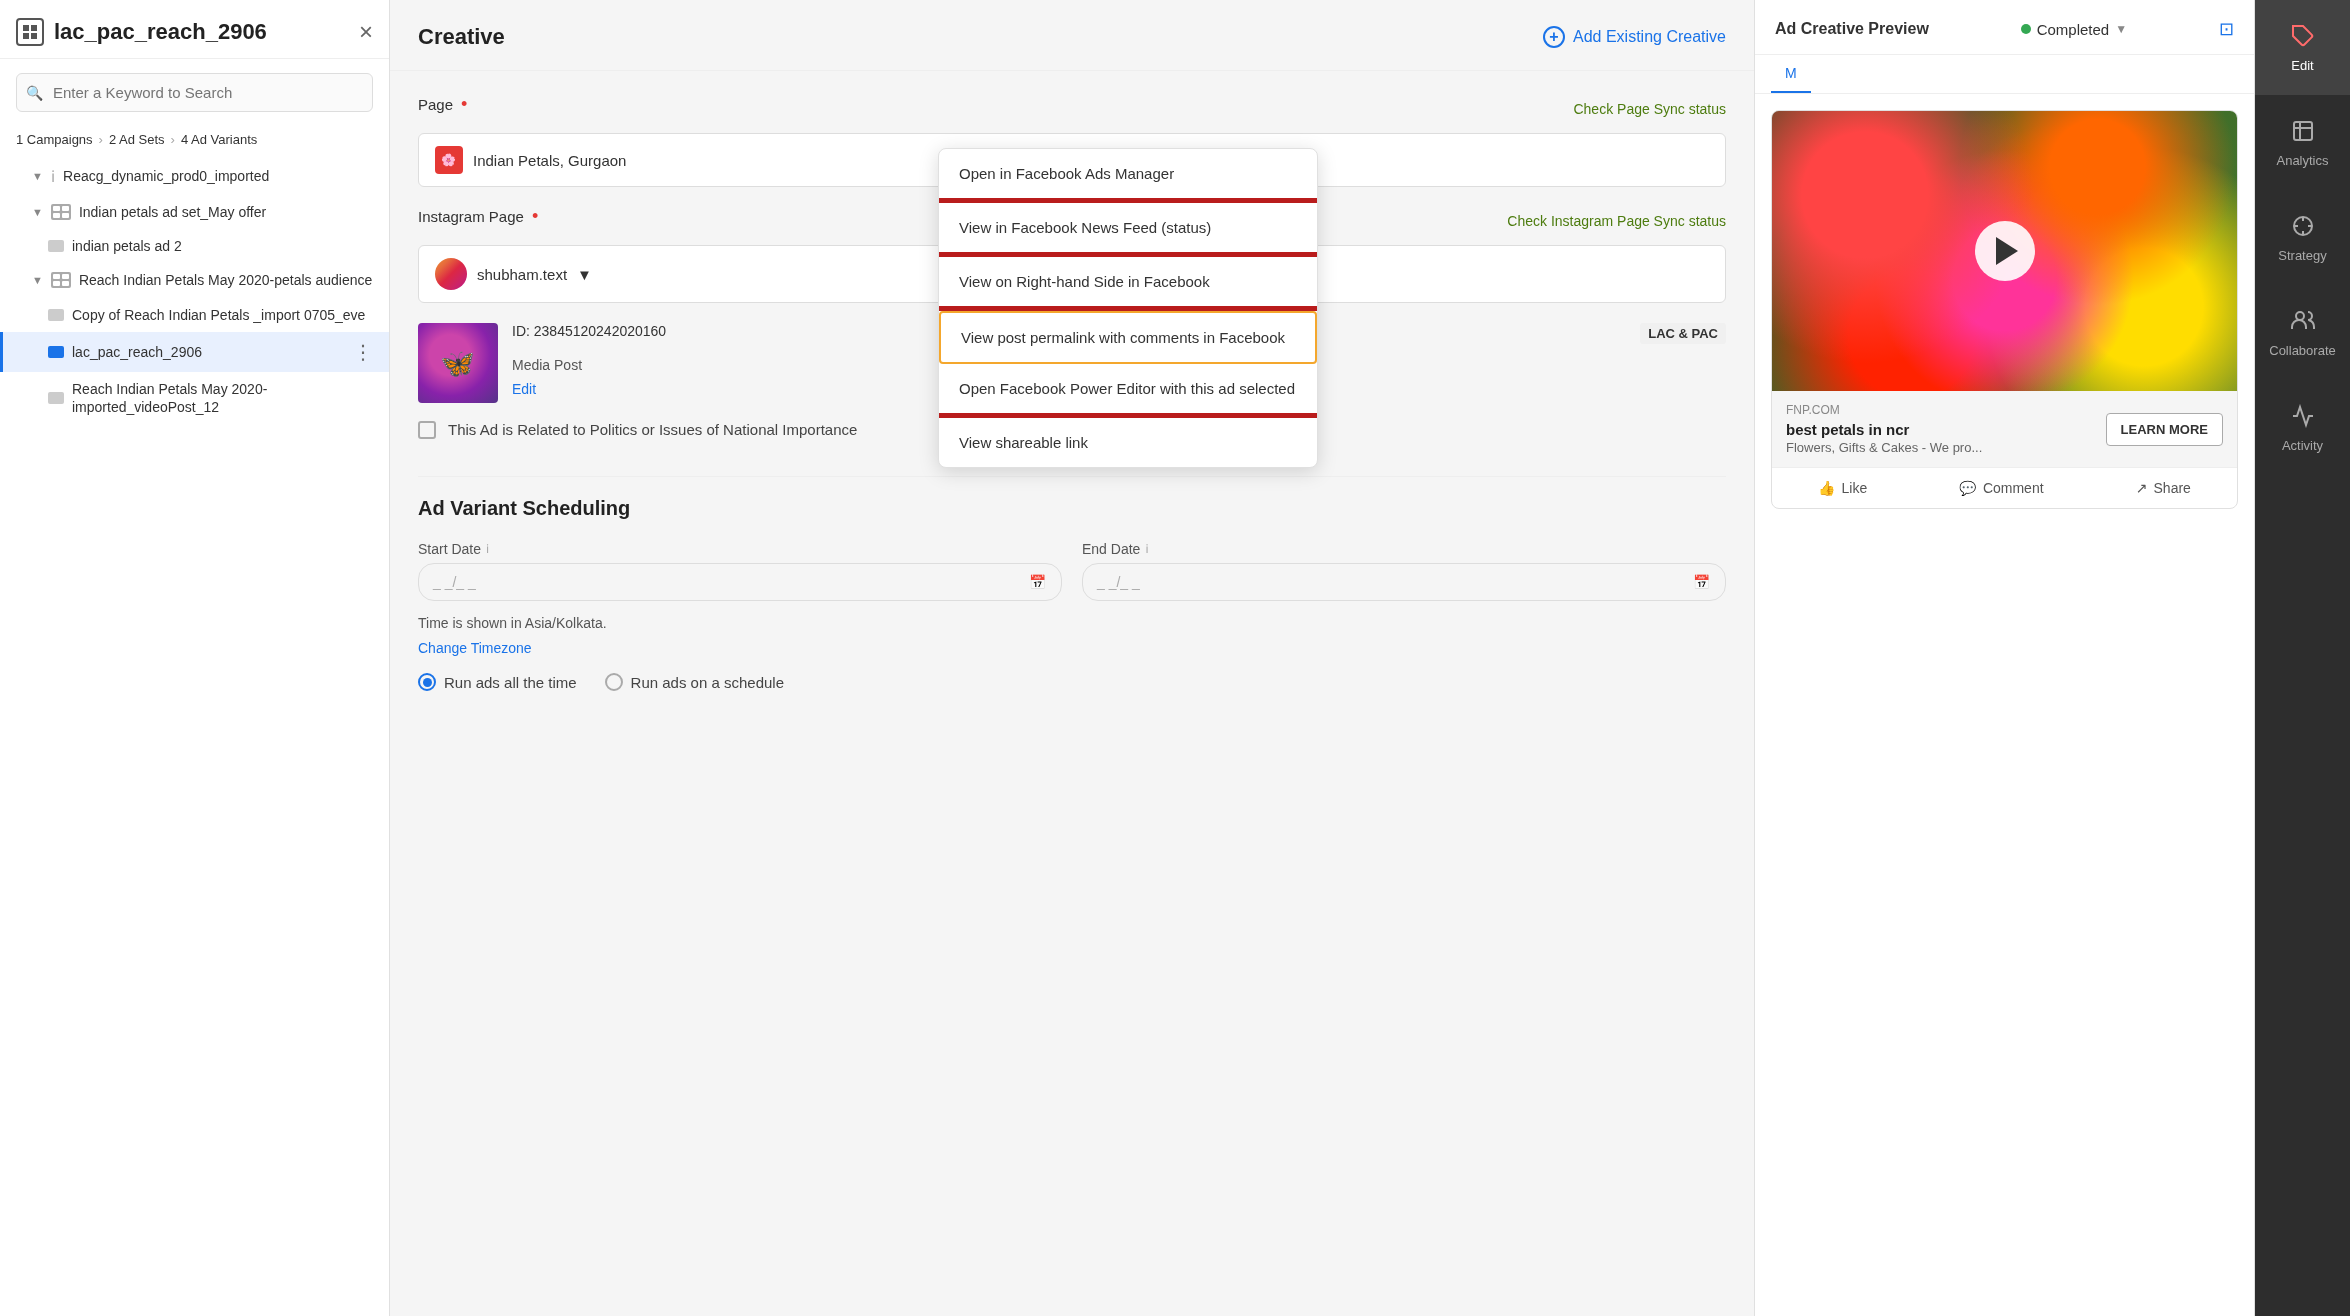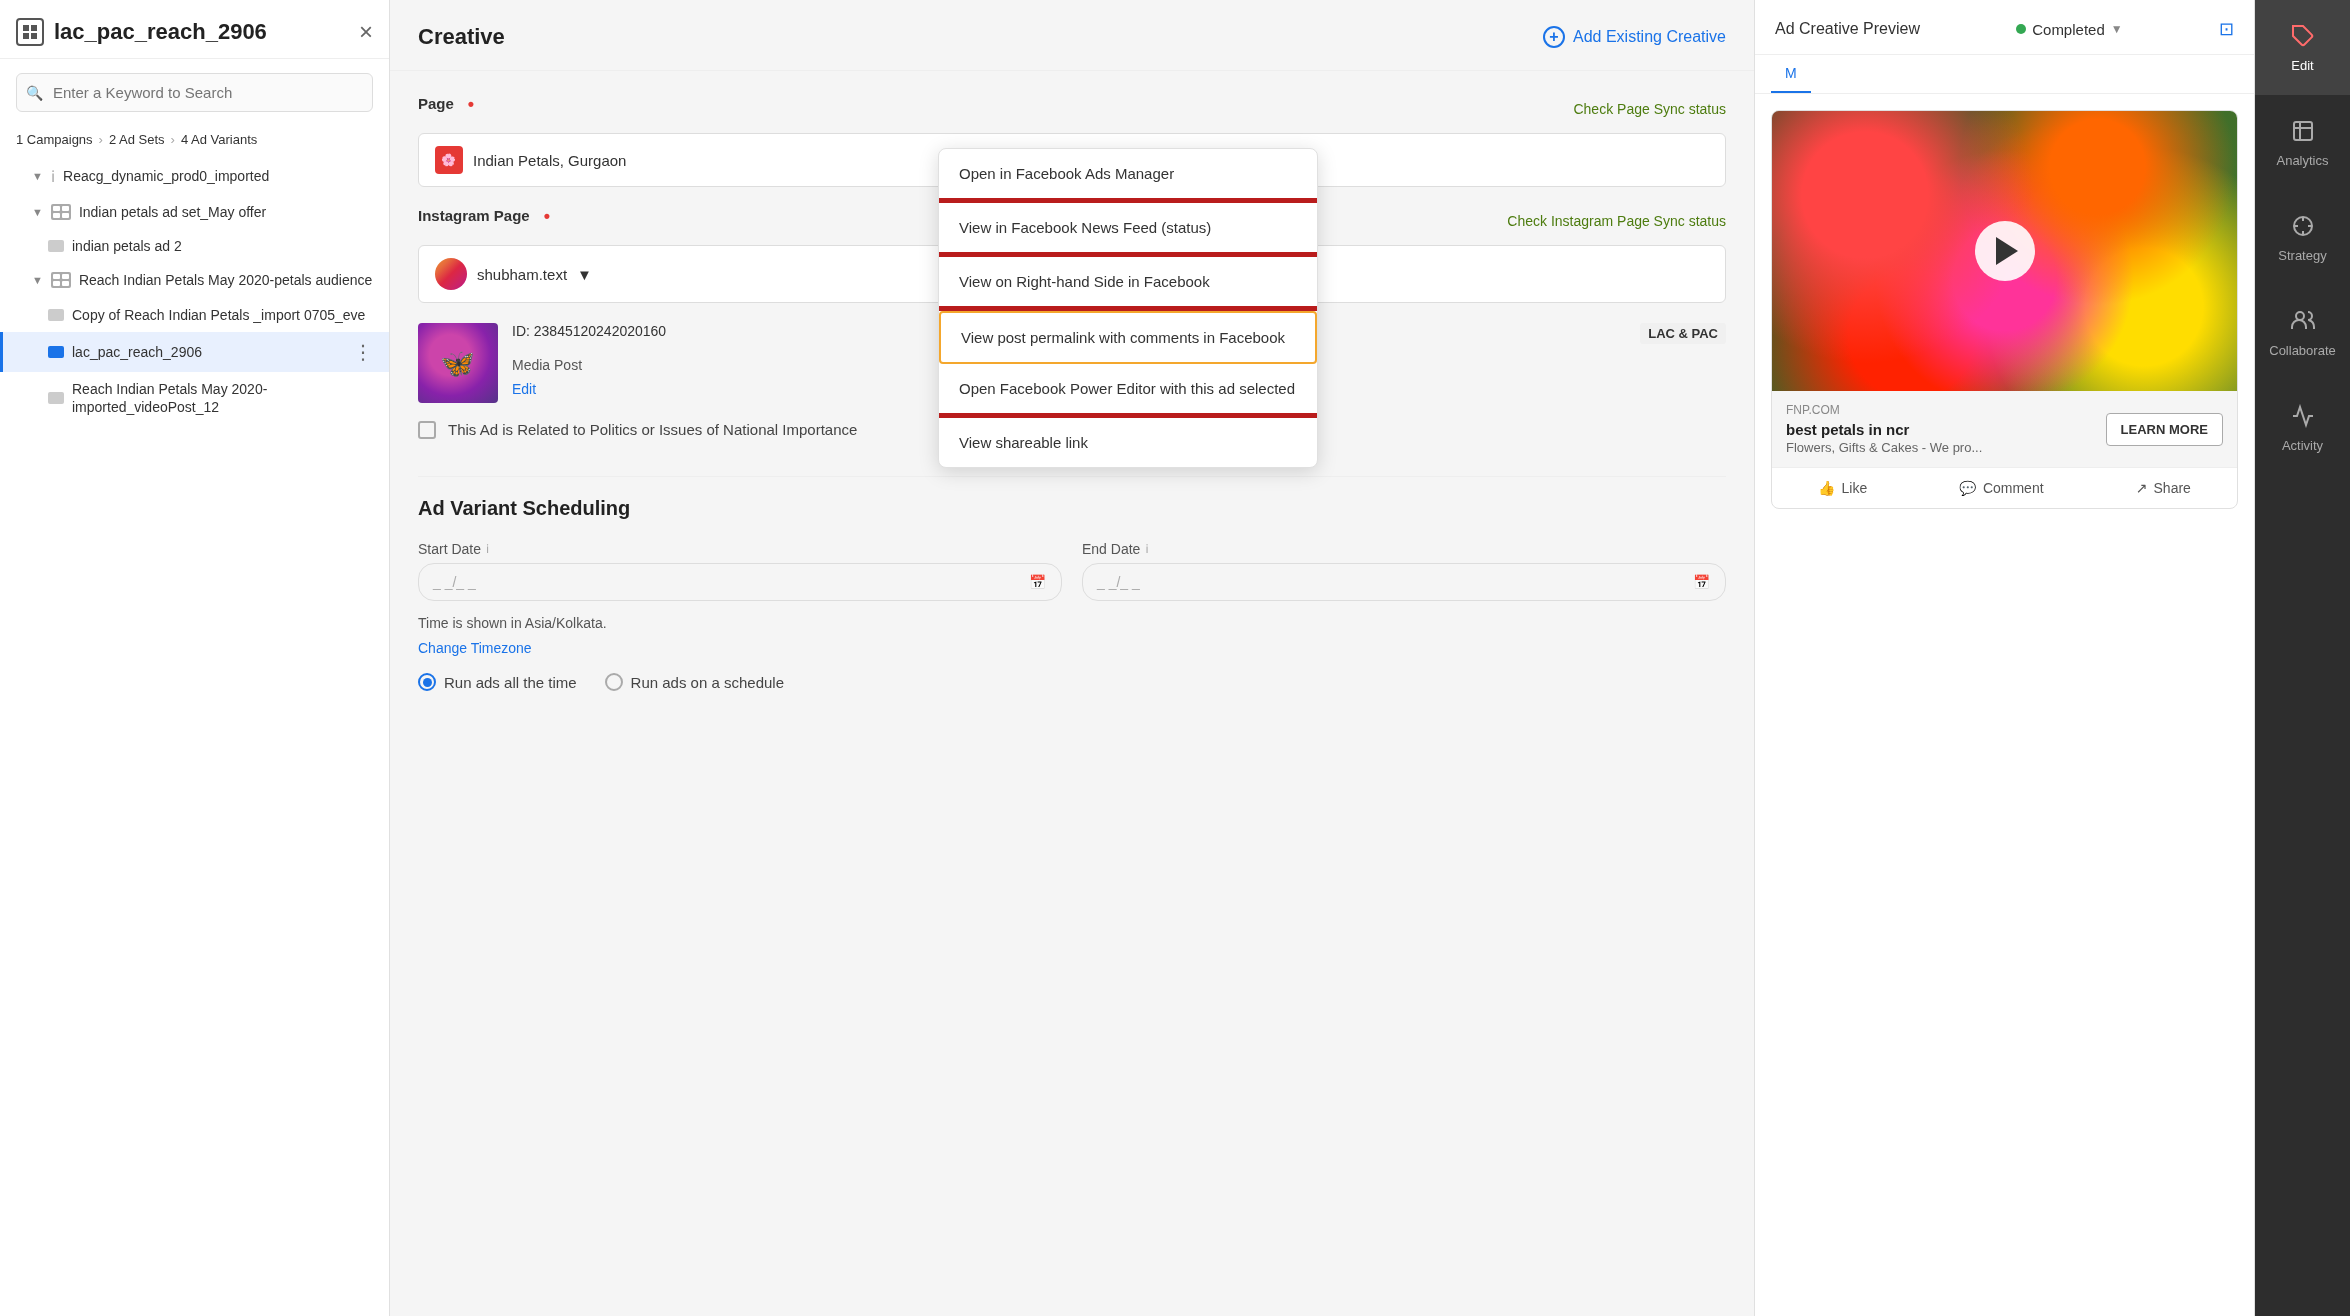--- a/index.html
+++ b/index.html
@@ -29,21 +29,21 @@
     .tree-icon.gray { background: #888; }
     .tree-icon.light { background: #bbb; }
     .tree-label { flex: 1; line-height: 1.3; }
     .tree-dots { font-size: 20px; color: #666; margin-left: auto; }
     .folder-icon { font-size: 16px; color: #aaa; flex-shrink: 0; }
     .panel-header { display: flex; align-items: center; justify-content: space-between; padding: 24px 28px 20px; border-bottom: 1px solid #eee; }
     .panel-title { font-size: 22px; font-weight: 600; color: #222; }
     .add-creative-btn { display: flex; align-items: center; gap: 8px; color: #1a73e8; font-size: 16px; font-weight: 500; cursor: pointer; background: none; border: none; }
     .add-creative-btn .plus-circle { width: 22px; height: 22px; border: 2px solid #1a73e8; border-radius: 50%; display: flex; align-items: center; justify-content: center; font-size: 16px; font-weight: 700; flex-shrink: 0; }
     .panel-body { padding: 24px 28px; }
-    .field-label { font-size: 15px; font-weight: 700; color: #333; margin-bottom: 10px; display: flex; align-items: flex-start; gap: 14px; }
+    .field-label { font-size: 15px; font-weight: 400; color: #333; margin-bottom: 10px; display: flex; align-items: center; gap: 8px; }
     .required-dot { color: #e53935; font-size: 18px; line-height: 1; }
     .field-link { color: #4d7c0f; font-size: 14px; margin-left: auto; cursor: pointer; }
     .field-label-row { display: flex; align-items: center; margin-bottom: 10px; }
     .input-field { border: 1px solid #ddd; border-radius: 6px; padding: 12px 16px; font-size: 15px; color: #333; background: #fff; width: 100%; display: flex; align-items: center; gap: 10px; margin-bottom: 20px; }
     .input-field .page-icon { width: 28px; height: 28px; background: #e53935; border-radius: 4px; flex-shrink: 0; display: flex; align-items: center; justify-content: center; }
     .select-field { border: 1px solid #ddd; border-radius: 6px; padding: 12px 16px; font-size: 15px; color: #333; background: #fff; width: 100%; display: flex; align-items: center; gap: 10px; margin-bottom: 20px; }
     .instagram-avatar { width: 32px; height: 32px; border-radius: 50%; background: linear-gradient(135deg, #f09433, #e6683c, #dc2743, #cc2366, #bc1888); flex-shrink: 0; }
     .section-divider { border: none; border-top: 1px solid #eee; margin: 20px 0; }
     .post-details-row { display: flex; gap: 14px; align-items: flex-start; }
     .post-info { flex: 1; }
@@ -68,21 +68,21 @@
     .radio-btn.checked::after { content: ''; width: 9px; height: 9px; background: #1a73e8; border-radius: 50%; }
     .radio-btn.empty { border-color: #aaa; }
 
     
     .content-row { display: flex; flex: 1; overflow: hidden; }
     .creative-panel-wrap { flex: 1; overflow-y: auto; border-right: 1px solid #e0e0e0; }
 
     
     .preview-panel { width: 500px; background: #fff; flex-shrink: 0; border-right: 1px solid #e0e0e0; display: flex; flex-direction: column; overflow: hidden; }
     .preview-header { padding: 18px 20px 14px; display: flex; align-items: center; justify-content: space-between; border-bottom: 1px solid #eee; }
-    .preview-title { font-size: 16px; font-weight: 400; color: #333; }
+    .preview-title { font-size: 16px; font-weight: 700; color: #333; }
     .status-badge { display: flex; align-items: center; gap: 6px; font-size: 15px; color: #333; }
     .status-dot { width: 10px; height: 10px; border-radius: 50%; background: #34a853; flex-shrink: 0; }
     .preview-tabs { display: flex; padding: 0 16px; border-bottom: 1px solid #eee; }
     .preview-tab { padding: 10px 14px; font-size: 14px; color: #888; cursor: pointer; }
     .preview-tab.active { color: #1a73e8; border-bottom: 2px solid #1a73e8; }
     .preview-expand { color: #1a73e8; font-size: 18px; cursor: pointer; }
     .preview-body { flex: 1; overflow-y: auto; padding: 0; }
     .preview-ad-card { border: 1px solid #e0e0e0; border-radius: 8px; margin: 16px; overflow: hidden; }
     .ad-image-wrap { position: relative; width: 100%; height: 280px; background: linear-gradient(135deg, #ff6b6b, #ffd93d, #6bcb77, #4d96ff); overflow: hidden; }
     .play-btn { position: absolute; top: 50%; left: 50%; transform: translate(-50%, -50%); width: 60px; height: 60px; background: rgba(255,255,255,0.9); border-radius: 50%; display: flex; align-items: center; justify-content: center; }

